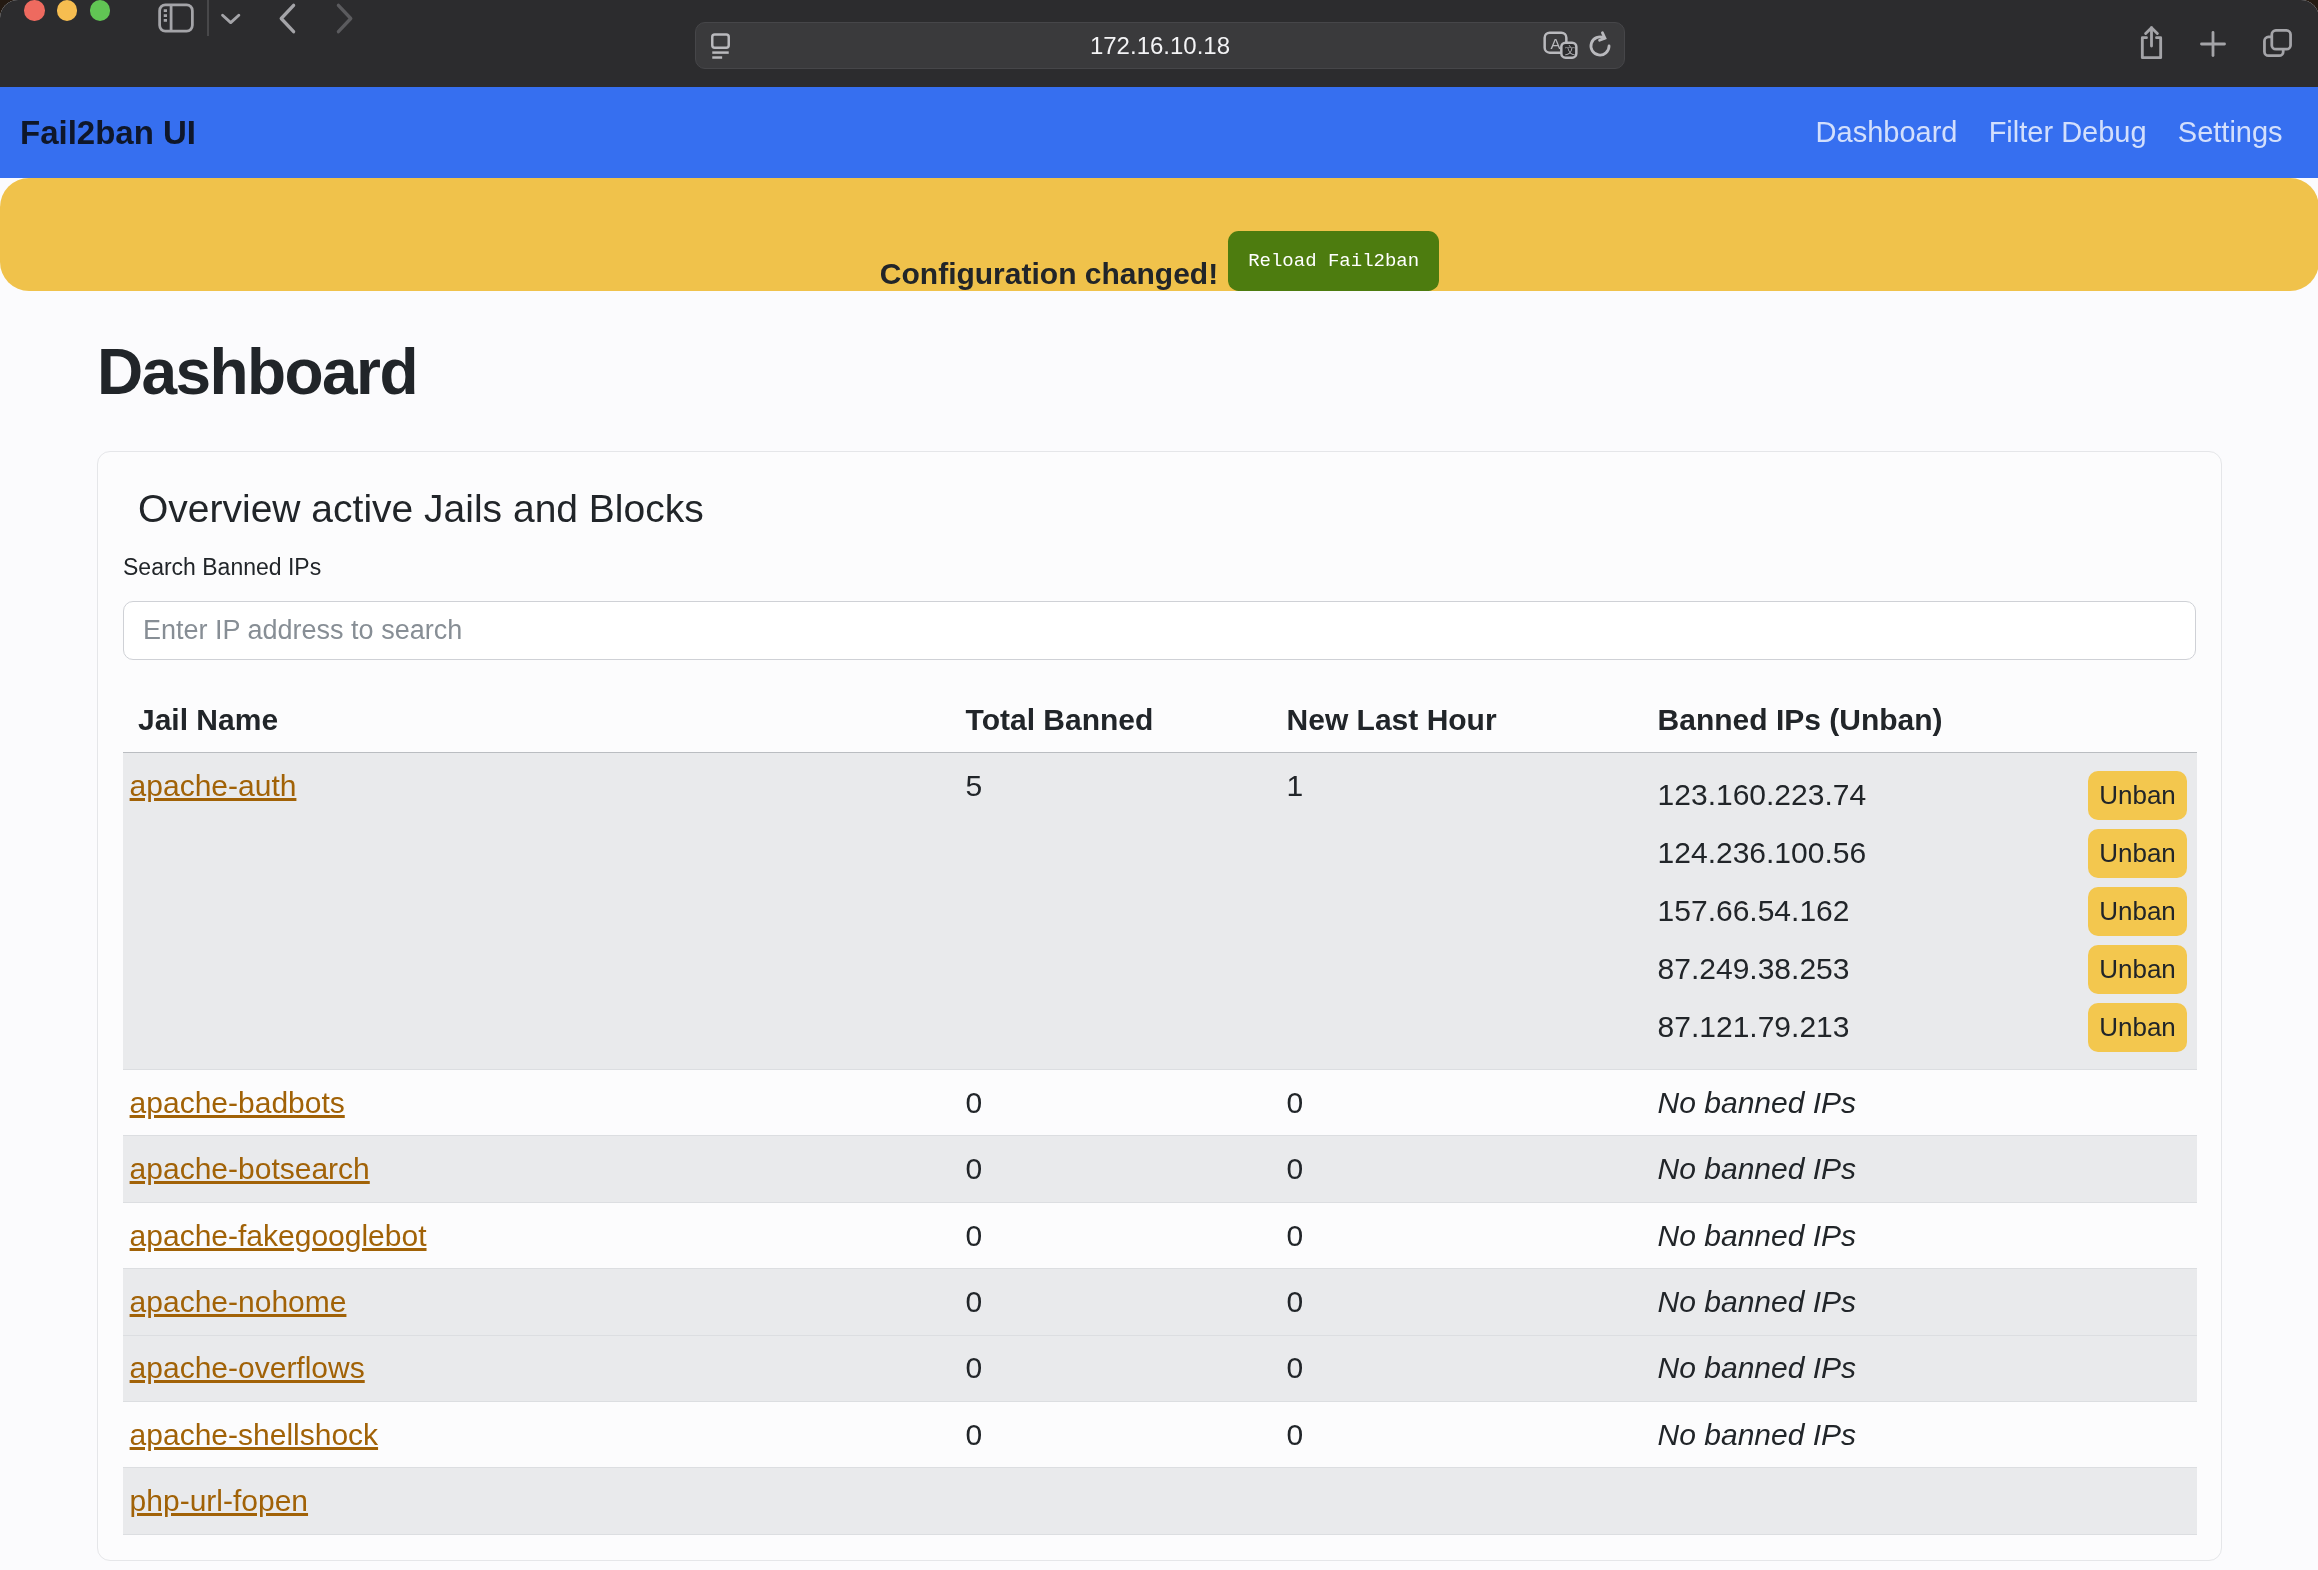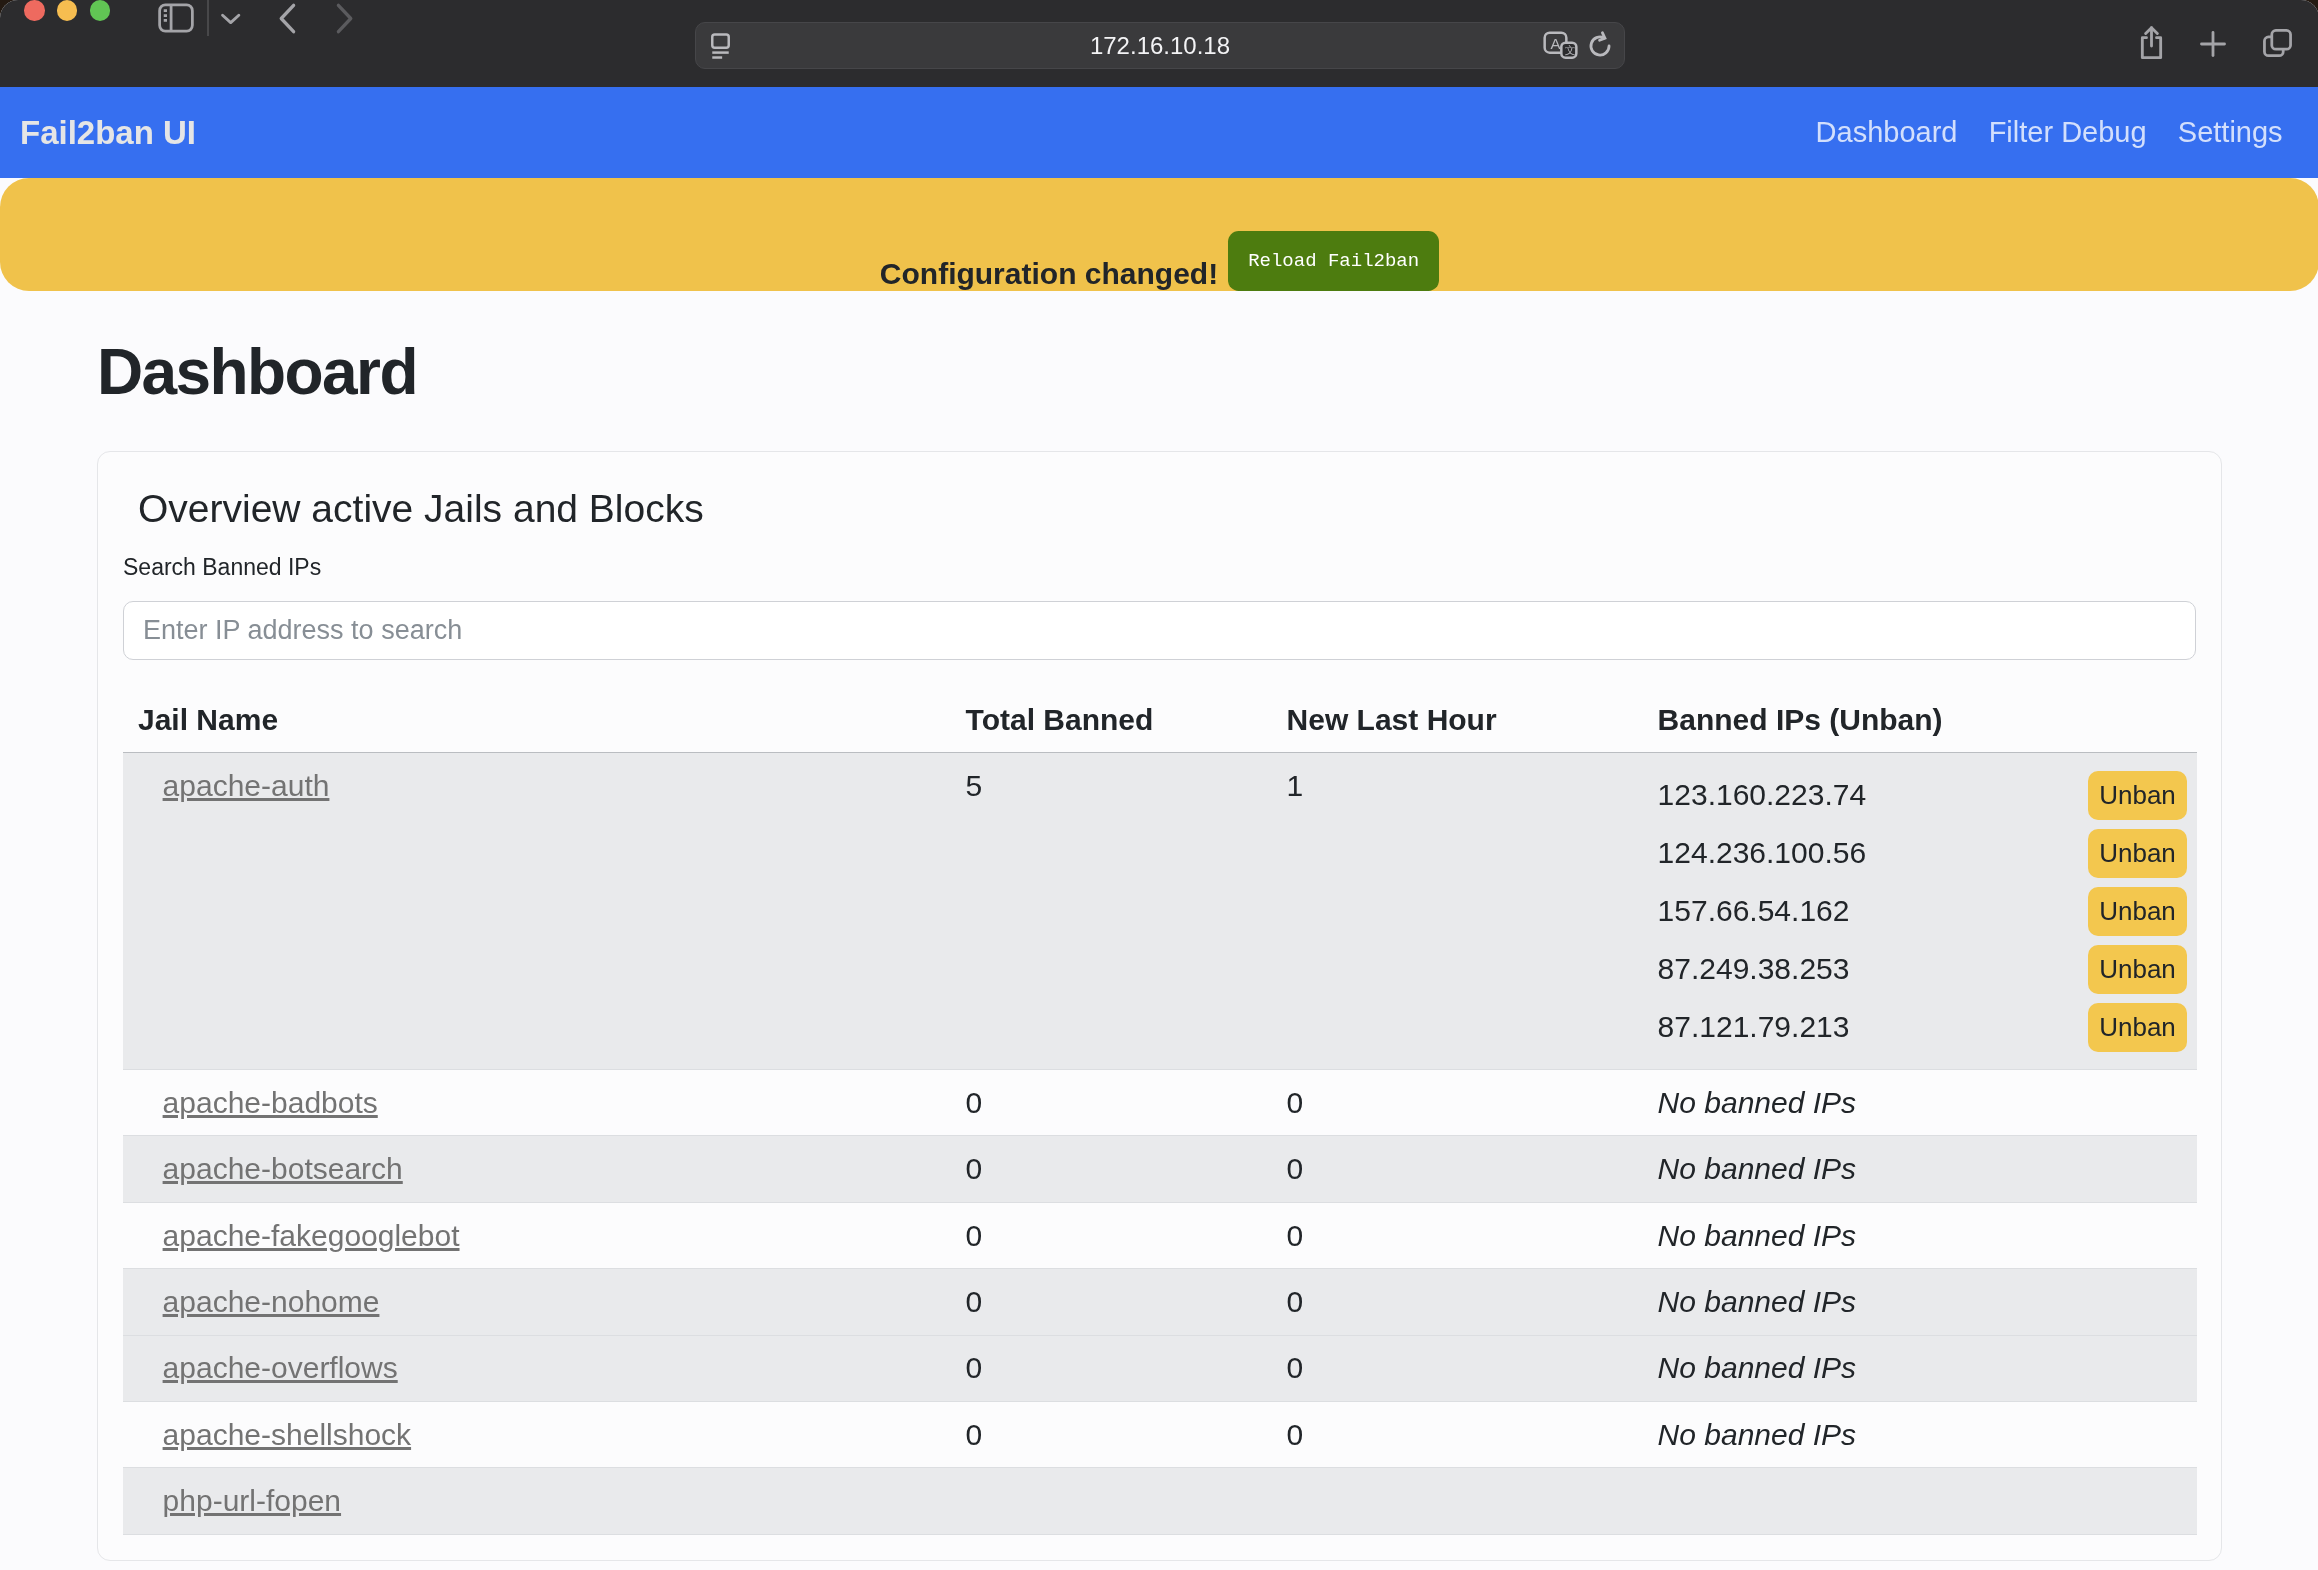--- a/index.html
+++ b/index.html
@@ -13,21 +13,21 @@
 .light.yellow { background:#f6bd50; }
 .light.green { background:#61c554; }
 .tbgroup { display:flex; align-items:center; }
 .tb-sep { width:1.6px; height:36px; background:#48484a; margin:0 11.5px 0 13px; }
 .icon { display:flex; align-items:center; justify-content:center; }
 .urlfield { position:absolute; left:695px; top:22px; width:930px; height:47px; background:#3a3a3c; border:1.6px solid #464649; border-radius:10px; display:flex; align-items:center; }
 .urltext { position:absolute; left:0; right:0; text-align:center; color:#f3f3f5; font-size:24px; }
 .tb-right { position:absolute; right:26px; top:0; height:87px; display:flex; align-items:center; gap:35px; }
 
 .navbar { height:91px; background:#366ff0; display:flex; align-items:center; padding:0 20px; }
-.brand { color:#e5e5e5; font-size:33px; font-weight:700; }
+.brand { color:#0f172a; font-size:33px; font-weight:700; }
 .navlinks { margin-left:auto; display:flex; }
 .navlink { color:rgba(255,255,255,0.78); font-size:29px; padding:0 15.6px; text-decoration:none; }
 .navlink:last-child { padding-right:16.4px; }
 
 .banner { height:113px; background:#f0c24b; display:flex; align-items:flex-end; justify-content:center;border-radius:29px; }
 .banner-text { font-size:30px; font-weight:700; color:#212529; margin-right:10px; }
 .reload-btn { background:#4d7c0f; color:#ffffff; font-size:19px; height:60px; padding:0 20px; border:none; border-radius:10.7px; display:flex; align-items:center; font-family:Liberation Mono, monospace; }
 
 .content { padding:0 97px; }
 .page-title { font-size:64px; line-height:64px; font-weight:700; color:#212529; margin-top:49px; letter-spacing:-1.6px; }
@@ -36,21 +36,21 @@
 .search-label { display:block; font-size:23px; color:#212529; margin-top:26px; }
 .search-input { display:block; width:100%; height:59px; margin-top:20px; border:1.6px solid #cfd1d6; border-radius:10px; font-size:27px; padding:0 19px; color:#212529; font-family:"Liberation Sans",sans-serif; background:#fff; }
 .search-input::placeholder { color:#878e95; }
 
 table { width:100%; border-collapse:collapse; margin-top:20px; font-size:30px; color:#212529; table-layout:fixed; }
 th { text-align:left; font-weight:700; padding:23px 6.6px 15.6px 6.6px; border-bottom:1.6px solid #babdc1; font-size:30px; }
 th:first-child { padding-left:15px; }
 td { padding:10.7px 6.6px; border-bottom:1.6px solid #dcdee1; vertical-align:top; line-height:44px; }
 tr.striped td { background:#e9eaec; }
 col.c1 { width:836px; } col.c2 { width:321px; } col.c3 { width:371px; } col.c4 { width:546px; }
-.jail-link { color:#737373; text-decoration:underline;margin-left:33px; }
+.jail-link { color:#a16207; text-decoration:underline; }
 .ips-cell { padding:13px 0 13px 6.6px; }
 .ip-row { display:flex; align-items:center; justify-content:space-between; height:58px; }
 .unban-btn { background:#f3c74e; border:none; border-radius:10px; width:99px; height:49px; font-size:26px; color:#212529; margin-right:10px; font-family:"Liberation Sans",sans-serif; }
 .noban { font-style:italic; }
 svg { display:block; }
 </style>
 </head>
 <body>
 
 <div class="window">

